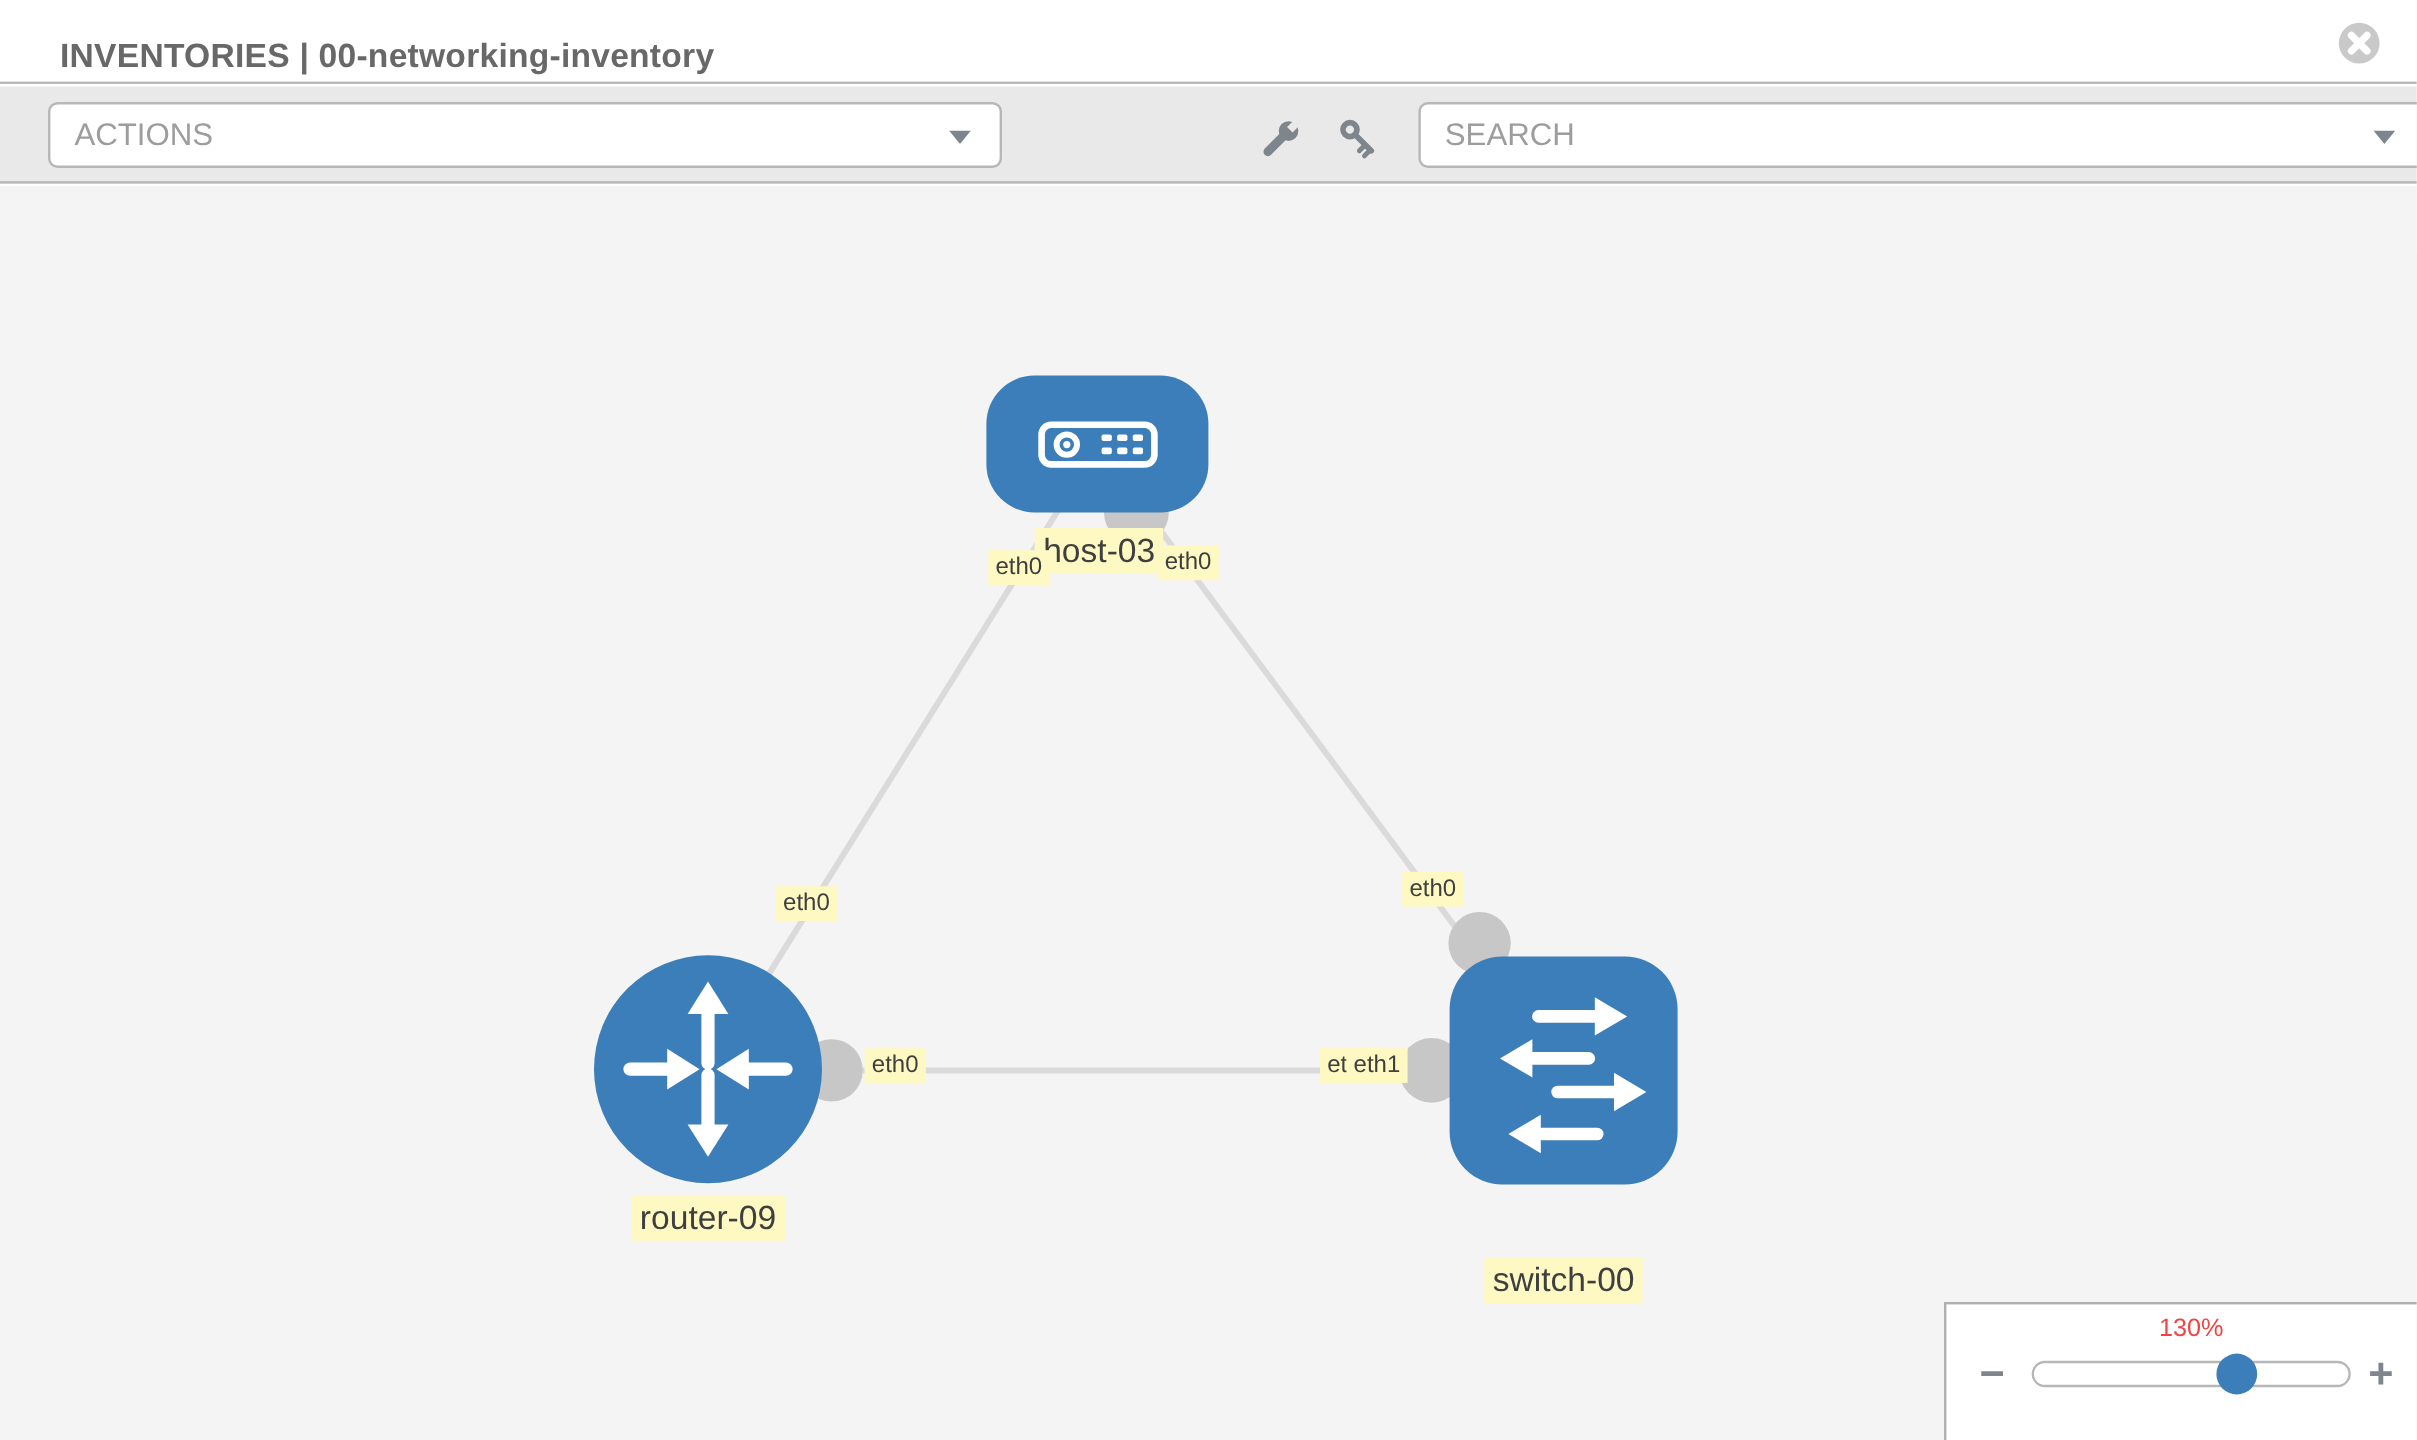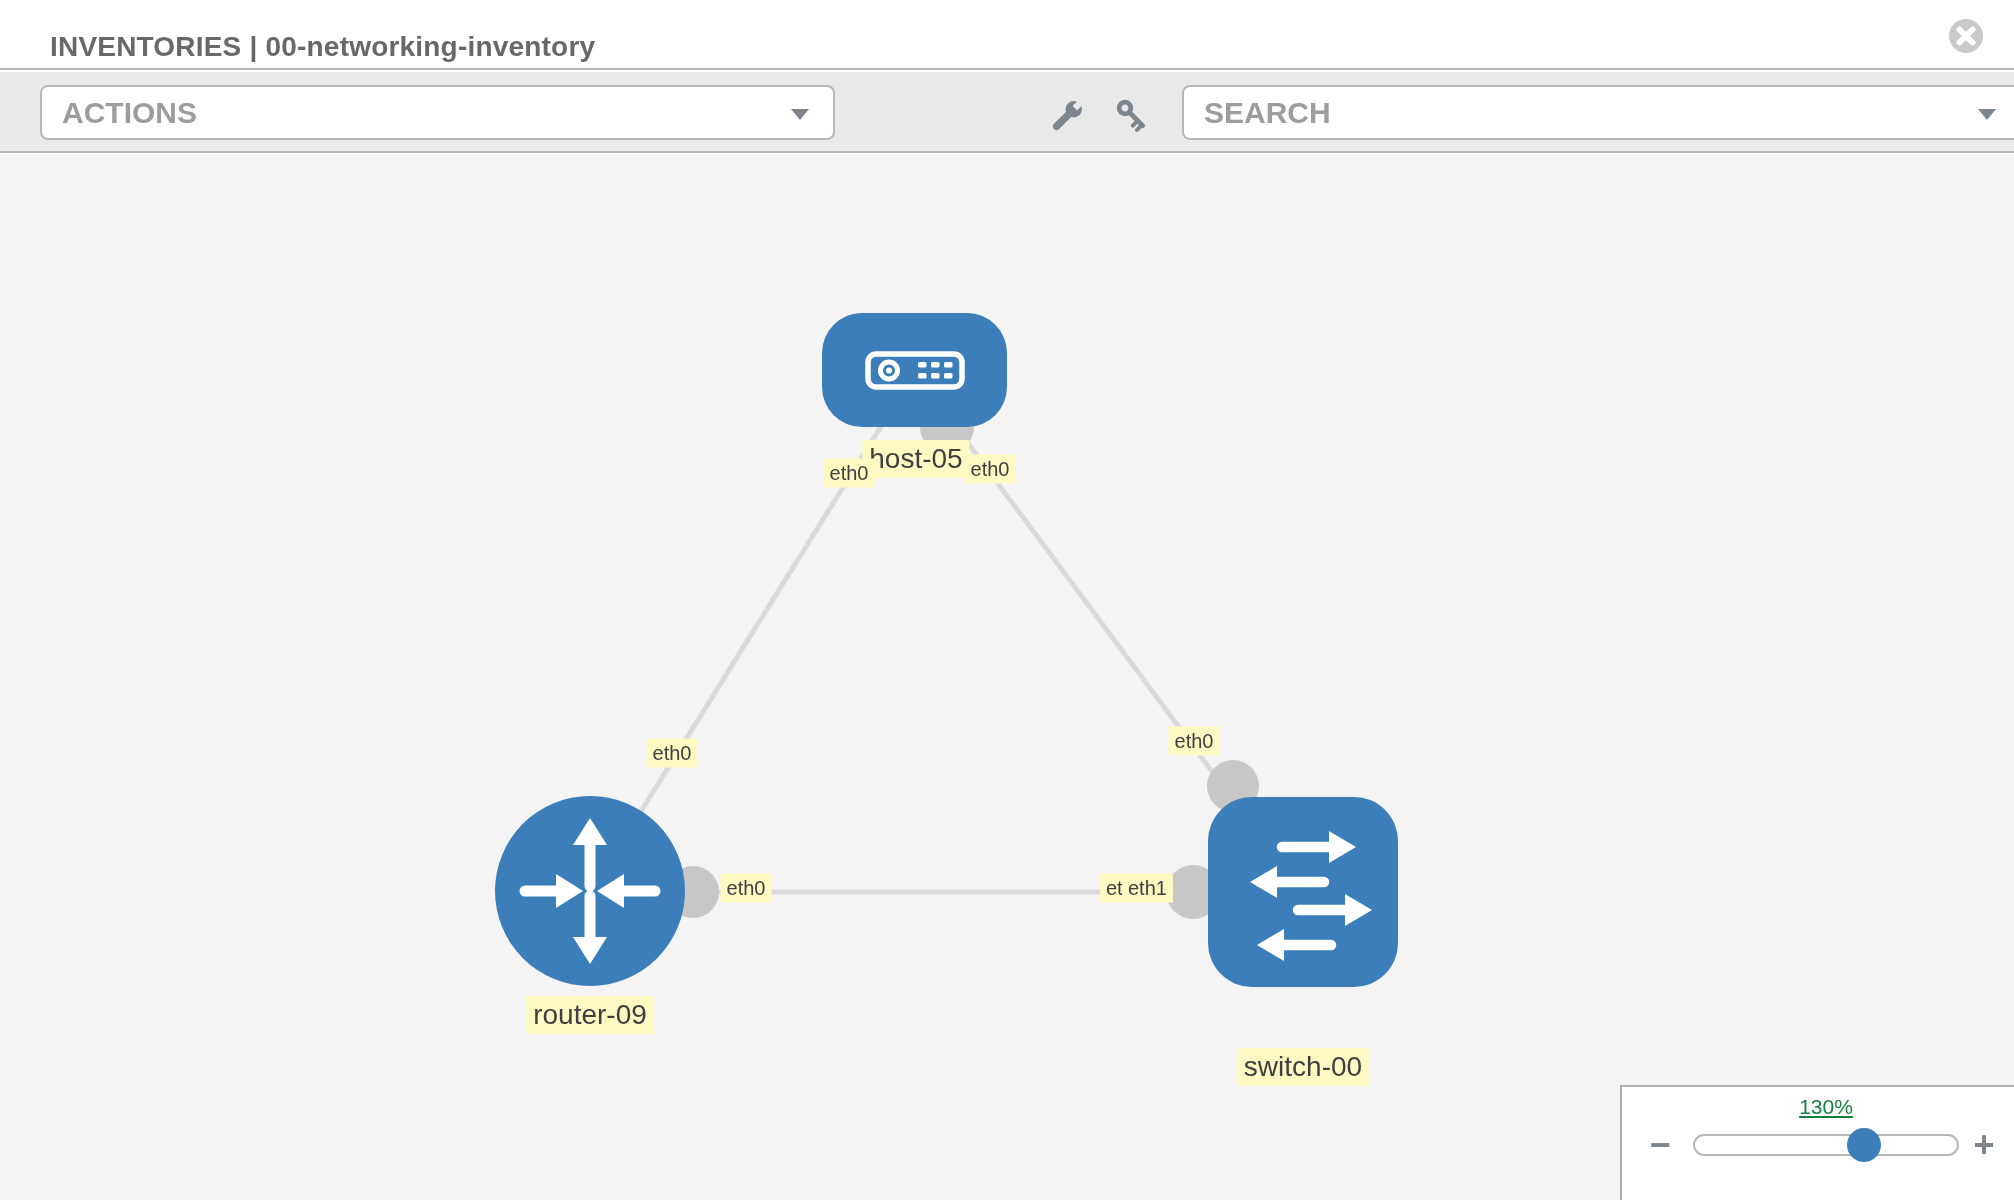--- a/index.html
+++ b/index.html
@@ -29,21 +29,21 @@
   
   .toolbar{
     position:absolute;left:0;top:72px;width:2014px;height:81px;
     background:var(--toolbar-bg);border-bottom:2px solid var(--border);
   }
   .select-box{
     position:absolute;top:13px;height:55px;background:#fff;
     border:2px solid var(--border);border-radius:8px;cursor:pointer;
   }
   .select-box .select-label{
-    position:absolute;left:20px;top:0;line-height:51px;font-size:30px;color:var(--muted-text);font-weight:bold;
+    position:absolute;left:20px;top:0;line-height:51px;font-size:26px;color:var(--muted-text);
   }
   .caret{
     position:absolute;right:24px;top:22px;width:0;height:0;
     border-left:9px solid transparent;border-right:9px solid transparent;
     border-top:11px solid var(--icon-gray);
   }
   .actions-box{left:40px;width:795px;}
   .search-box{left:1182px;width:840px;}
   .tool-btn{
     position:absolute;top:24px;width:40px;height:40px;background:transparent;border:0;
@@ -70,21 +70,21 @@
   .node-label{font-size:28px;padding:3px 7px;}
   .iface-label{font-size:20px;padding:3px 6px;}
   .iface-label.edge-pos{transform:translate(0,-50%);}
   
   .zoom-panel{
     position:absolute;left:1620px;top:930px;width:394px;height:115px;background:#fff;
     border-left:2px solid #b0b0b0;border-top:2px solid #b0b0b0;z-index:10;
   }
   .zoom-level{
     position:absolute;left:71px;top:8px;width:266px;text-align:center;
-    font-size:21px;color:#15803d;text-decoration:underline;
+    font-size:21px;color:#ef4444;
   }
   .zoom-minus,.zoom-plus{
     position:absolute;top:36px;width:44px;height:44px;border:0;background:transparent;
     font-size:36px;font-weight:bold;color:var(--icon-gray);line-height:44px;text-align:center;
     padding:0;cursor:pointer;
   }
   .zoom-minus{left:16px;}
   .zoom-plus{left:340px;}
   .zoom-track{
     position:absolute;left:71px;top:47px;width:266px;height:22px;background:#fff;
@@ -190,21 +190,21 @@
         <line x1="116" y1="85" x2="66" y2="85"></line>   
           <polygon points="42,85 69,69 69,101" stroke="none"></polygon>
         <line x1="90" y1="113" x2="140" y2="113"></line> 
           <polygon points="164,113 137,97 137,129" stroke="none"></polygon>
         <line x1="123" y1="148" x2="73" y2="148"></line> 
           <polygon points="49,148 76,132 76,164" stroke="none"></polygon>
       </g>
     </svg>
   </div>
 
-  <div class="graph-label node-label" style="left:916px;top:304px;">host-05</div>
+  <div class="graph-label node-label" style="left:916px;top:304px;">host-03</div>
   <div class="graph-label node-label" style="left:590px;top:860px;">router-09</div>
   <div class="graph-label node-label" style="left:1303px;top:912px;">switch-00</div>
 
   <div class="graph-label iface-label" style="left:849px;top:318px;">eth0</div>
   <div class="graph-label iface-label" style="left:990px;top:314px;">eth0</div>
   <div class="graph-label iface-label" style="left:672px;top:598px;">eth0</div>
   <div class="graph-label iface-label" style="left:1194px;top:586px;">eth0</div>
   <div class="graph-label iface-label" style="left:746px;top:733px;">eth0</div>
   <div class="graph-label iface-label edge-pos" style="left:1100px;top:733px;">eth0</div>
   <div class="graph-label iface-label edge-pos" style="left:1122px;top:733px;">eth1</div>

